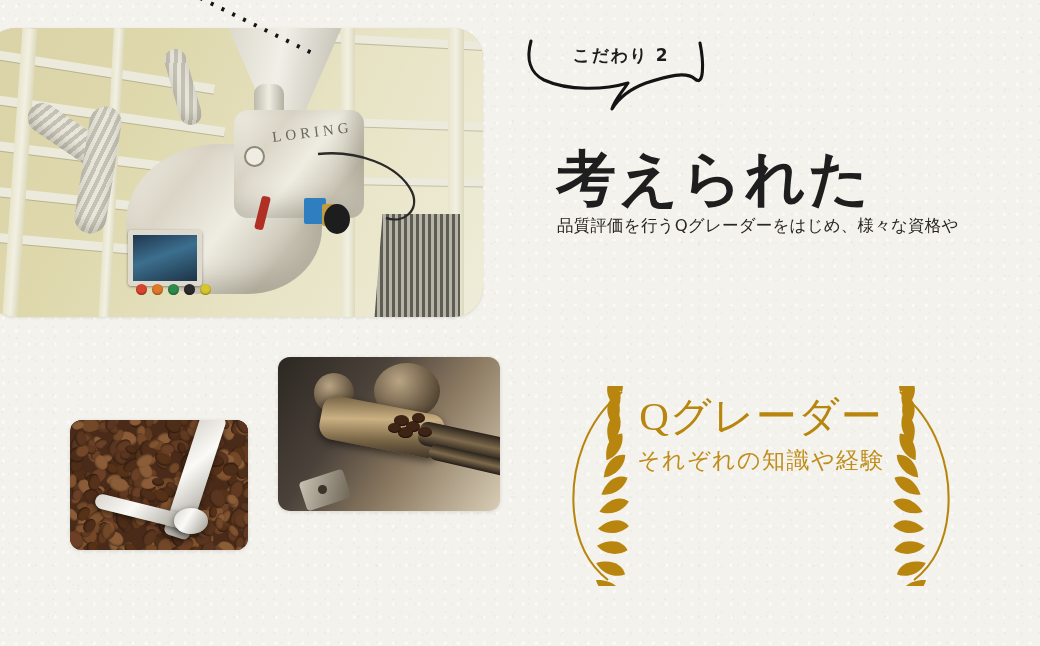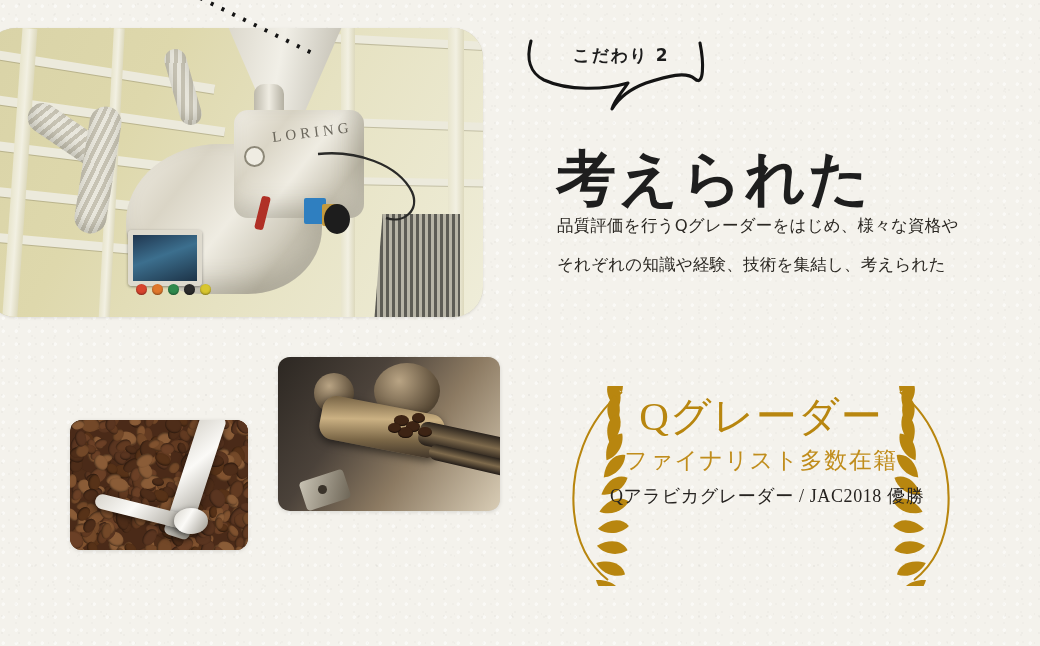--- a/index.html
+++ b/index.html
@@ -532,21 +532,20 @@
   <svg id="eyebrow-bubble" viewBox="0 0 186 80">
     <path d="M7 8 C2 26 6 40 20 47 C44 58 80 57 104 50 C96 62 90 68 88 76
              C94 66 106 56 122 50 C144 43 162 38 171 46 C180 54 180 30 176 10" fill="none" stroke="#141414" stroke-width="3.1" stroke-linecap="round" stroke-linejoin="round"></path>
   </svg>
   <div id="eyebrow-label">こだわり 2</div>
 
   <h1 id="section-title">考えられた</h1>
 
   <div id="body-copy">
     <p>品質評価を行うQグレーダーをはじめ、様々な資格や</p>
-    <p>それぞれの知識や経験、技術を集結し、考えられた</p>
   </div>
 
   <div id="award-badge">
     <svg id="laurel-left" viewBox="0 0 80 200">
       <path d="M66 6 C30 34 14 82 18 126 C21 158 34 180 52 194" fill="none" stroke="#b8860f" stroke-width="2.1"></path>
       <g fill="#b8860f" id="laurel-leaves-left">
           <path d="M0 0 C13 -9 26 -7 31 2 C22 9 8 8 0 0 Z" transform="translate(66,6) rotate(-118)"></path>
           <path d="M0 0 C13 -9 26 -7 31 2 C22 9 8 8 0 0 Z" transform="translate(61.48760330578512,23.09090909090909) rotate(-104.36363636363636)"></path>
           <path d="M0 0 C13 -9 26 -7 31 2 C22 9 8 8 0 0 Z" transform="translate(57.404958677685954,40.18181818181818) rotate(-90.72727272727272)"></path>
           <path d="M0 0 C13 -9 26 -7 31 2 C22 9 8 8 0 0 Z" transform="translate(53.75206611570248,57.272727272727266) rotate(-77.0909090909091)"></path>
@@ -572,18 +571,17 @@
           <path d="M0 0 C13 -9 26 -7 31 2 C22 9 8 8 0 0 Z" transform="translate(45.371900826446286,108.54545454545453) rotate(-36.18181818181819)"></path>
           <path d="M0 0 C13 -9 26 -7 31 2 C22 9 8 8 0 0 Z" transform="translate(43.438016528925615,125.63636363636364) rotate(-22.545454545454547)"></path>
           <path d="M0 0 C13 -9 26 -7 31 2 C22 9 8 8 0 0 Z" transform="translate(41.93388429752066,142.72727272727272) rotate(-8.909090909090907)"></path>
           <path d="M0 0 C13 -9 26 -7 31 2 C22 9 8 8 0 0 Z" transform="translate(40.85950413223141,159.81818181818184) rotate(4.727272727272734)"></path>
           <path d="M0 0 C13 -9 26 -7 31 2 C22 9 8 8 0 0 Z" transform="translate(40.21487603305785,176.9090909090909) rotate(18.363636363636346)"></path>
           <path d="M0 0 C13 -9 26 -7 31 2 C22 9 8 8 0 0 Z" transform="translate(40,194) rotate(32)"></path>
         </g>
     </svg>
     <div class="award-lines">
       <div id="award-line1">Qグレーダー</div>
-      <div id="award-line3">ファイナリスト多数在籍</div>
-      <div id="award-line4">Qアラビカグレーダー / JAC2018 優勝</div>
+      <div id="award-line3">それぞれの知識や経験</div>
     </div>
   </div>
 
 </div>
 
 </body></html>

